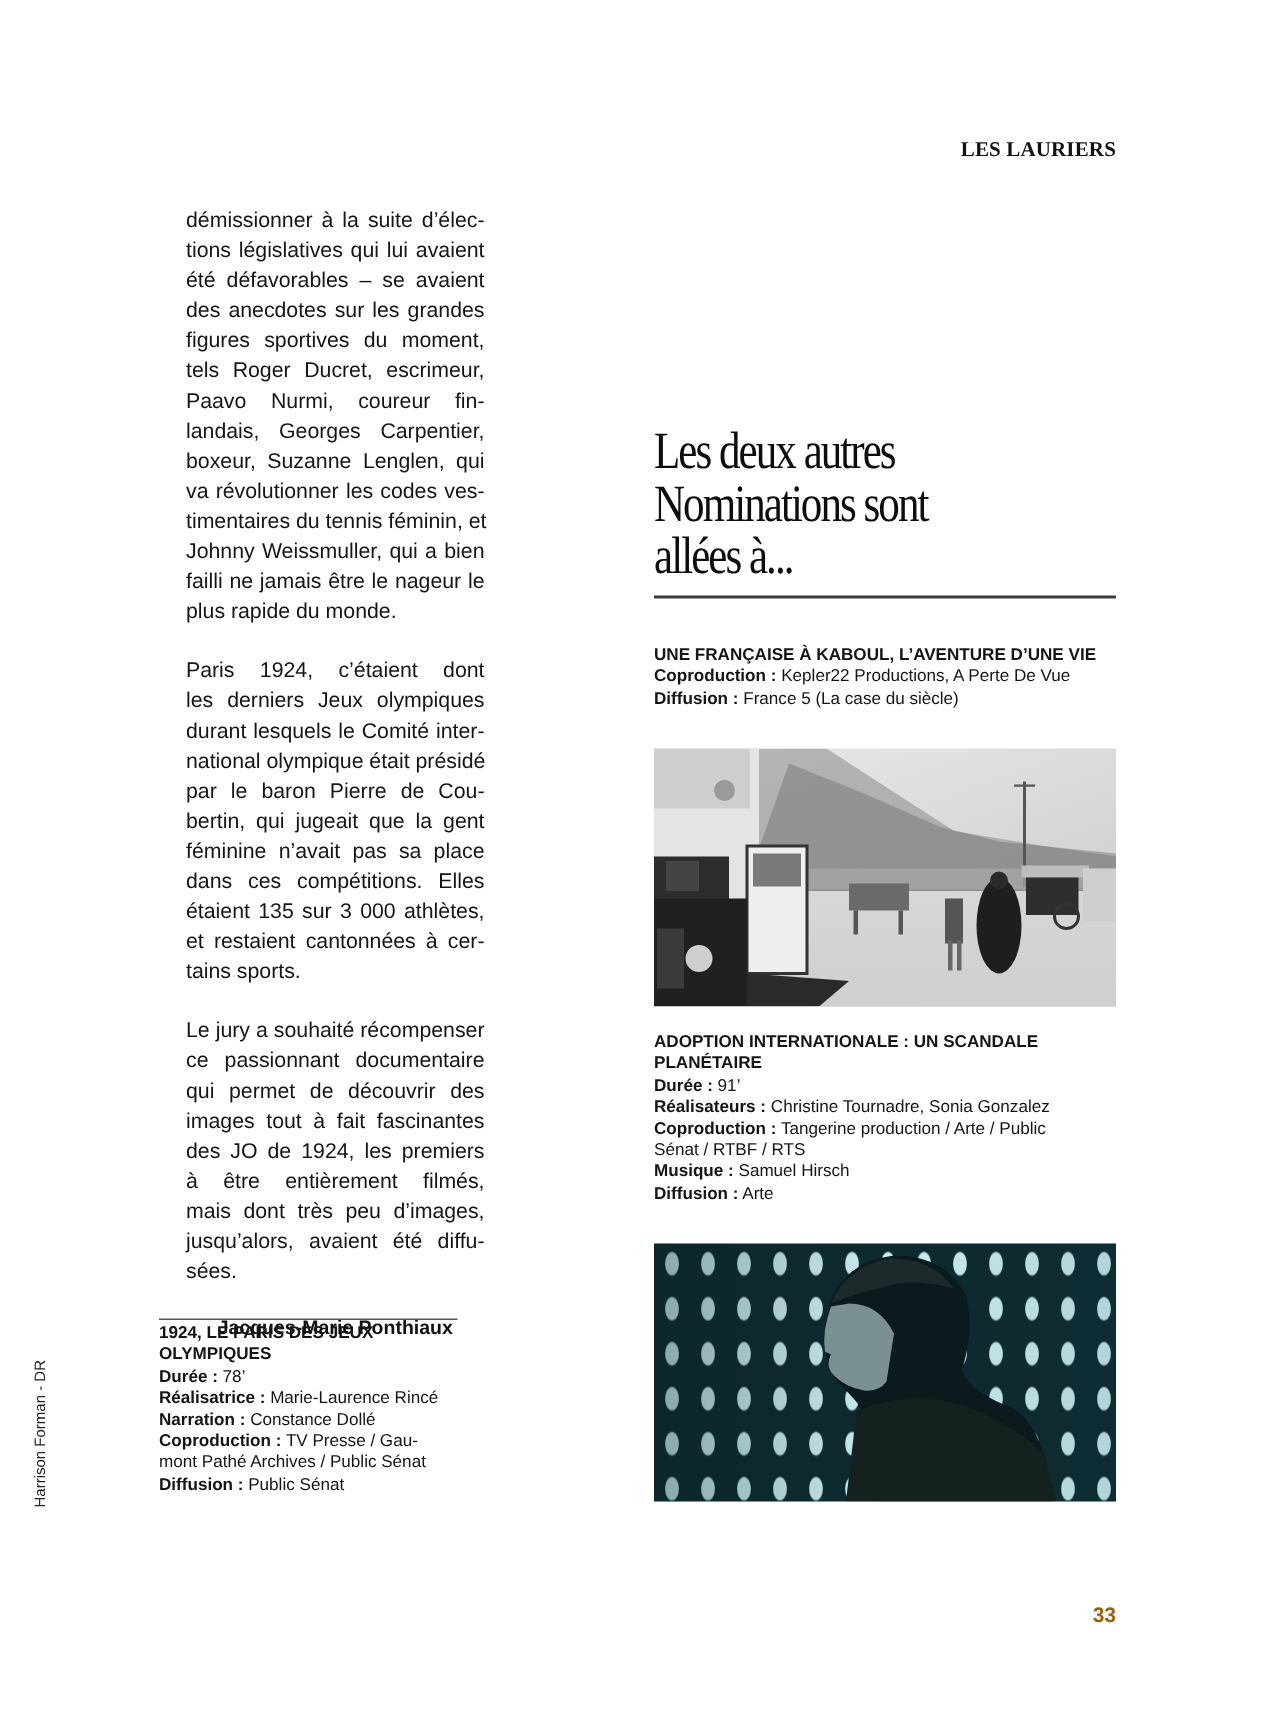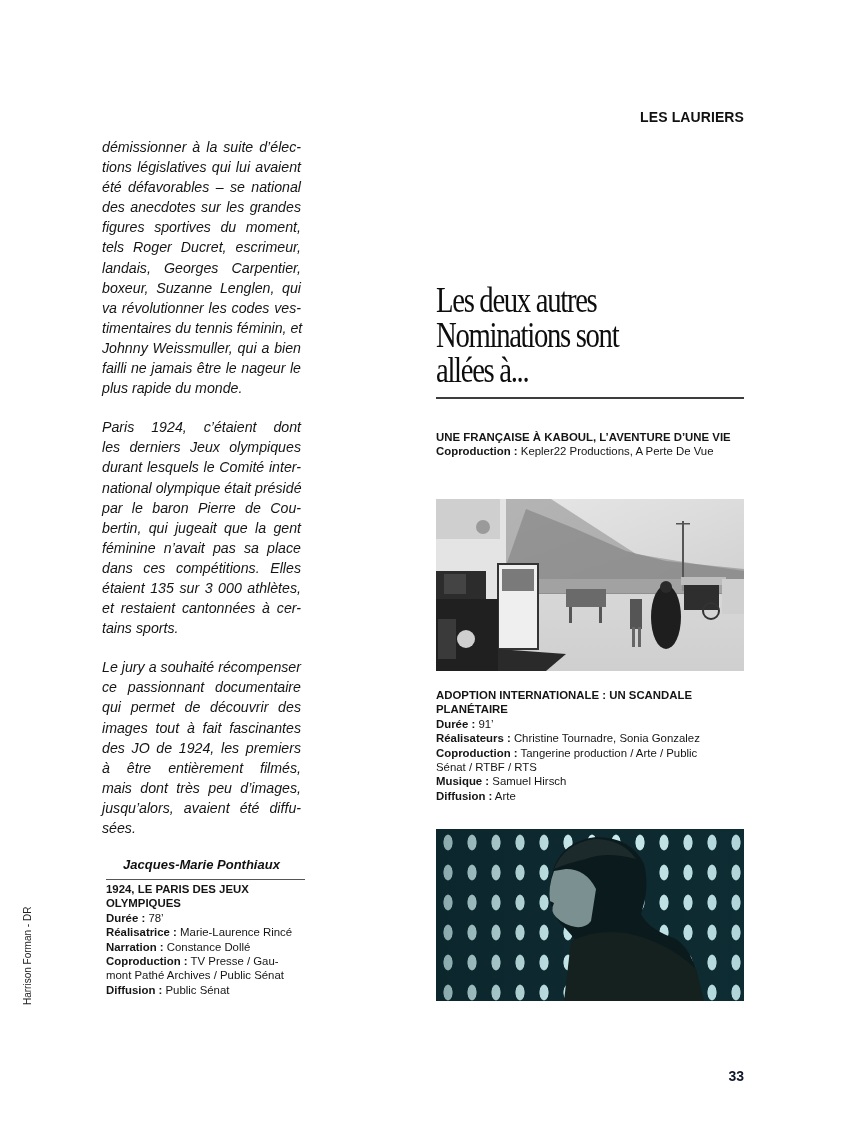--- a/index.html
+++ b/index.html
@@ -1,26 +1,26 @@
 <!DOCTYPE html>
 <html><head>
   <meta charset="utf-8">
   <style>
     * { margin: 0; padding: 0; box-sizing: border-box; }
     html, body { width: 850px; height: 1148px; background: #ffffff; overflow: hidden; }
     body { position: relative; font-family: "Liberation Sans", sans-serif; color: #111111; }
 
     .section-header {
-      position: absolute; top: 109px; right: 106px;
-      font-family: Liberation Sans, sans-serif; font-weight: bold;
+      position: absolute; top: 93px; right: 106px;
+      font-family: Liberation Serif, serif; font-weight: bold;
       font-size: 14px; letter-spacing: 0.1px; color: #111;
     }
 
     .left-col {
-      position: absolute; left: 102px; top: 137px; width: 199px; font-style: italic;
+      position: absolute; left: 124px; top: 137px; width: 199px;
     }
     .body-para {
       font-family: "Liberation Sans", sans-serif;
       font-size: 14.2px; line-height: 20.1px; color: #151515;
       text-align: justify; hyphens: manual;
       margin-bottom: 19px;
     }
     .body-para .line { display: block; text-align: justify; text-align-last: justify; white-space: nowrap; }
     .body-para .line.last { text-align-last: left; }
     .signature {
@@ -73,36 +73,37 @@
     }
     .photo svg { position: absolute; left: 0; top: 0; width: 100%; height: 100%; }
 
     .side-credit {
       position: absolute; left: 22px; top: 1005px;
       transform: rotate(-90deg); transform-origin: left top;
       font-size: 10px; color: #222; white-space: nowrap;
     }
     .page-number {
       position: absolute; right: 106px; top: 1068px;
-      font-weight: bold; font-size: 14px; color: #0f172a;
+      font-weight: bold; font-size: 14px; color: #a16207;
     }
   </style>
 </head>
 <body>
 
 <div class="section-header">LES LAURIERS</div>
 
 <div class="left-col">
   <p class="body-para">
     <span class="line">démissionner à la suite d’élec-</span>
     <span class="line">tions législatives qui lui avaient</span>
-    <span class="line">été défavorables – se national</span>
+    <span class="line">été défavorables – se avaient</span>
     <span class="line">des anecdotes sur les grandes</span>
     <span class="line">figures sportives du moment,</span>
     <span class="line">tels Roger Ducret, escrimeur,</span>
+    <span class="line">Paavo Nurmi, coureur fin-</span>
     <span class="line">landais, Georges Carpentier,</span>
     <span class="line">boxeur, Suzanne Lenglen, qui</span>
     <span class="line">va révolutionner les codes ves-</span>
     <span class="line">timentaires du tennis féminin, et</span>
     <span class="line">Johnny Weissmuller, qui a bien</span>
     <span class="line">failli ne jamais être le nageur le</span>
     <span class="line last">plus rapide du monde.</span>
   </p>
   <p class="body-para">
     <span class="line">Paris 1924, c’étaient dont</span>
@@ -146,20 +147,21 @@
 <h2 class="heading">
   <span class="hline">Les deux autres</span>
   <span class="hline">Nominations sont</span>
   <span class="hline">allées à...</span>
 </h2>
 <div class="right-divider"></div>
 
 <div class="credits credits-right-1">
   <span class="title">UNE FRANÇAISE À KABOUL, L’AVENTURE D’UNE VIE</span>
   <span class="row"><span class="label">Coproduction :</span><span> Kepler22 Productions, A Perte De Vue</span></span>
+  <span class="row"><span class="label">Diffusion :</span><span> France 5 (La case du siècle)</span></span>
 </div>
 
 <div class="photo photo-kabul">
   <svg viewBox="0 0 308 172" preserveAspectRatio="none">
     <polygon points="70,0 115,0 200,55 260,65 308,72 308,95 0,95 0,0" fill="#8a8a8a" opacity="0.55"></polygon>
     <polygon points="90,10 140,30 190,52 230,62 308,70 308,95 60,95" fill="#6f6f6f" opacity="0.45"></polygon>
     <rect x="246" y="22" width="2" height="70" fill="#555"></rect>
     <rect x="240" y="24" width="14" height="1.5" fill="#555"></rect>
     <rect x="100" y="80" width="208" height="14" fill="#a9a9a9" opacity="0.7"></rect>
     <rect x="0" y="0" width="70" height="172" fill="#e4e4e4"></rect>

